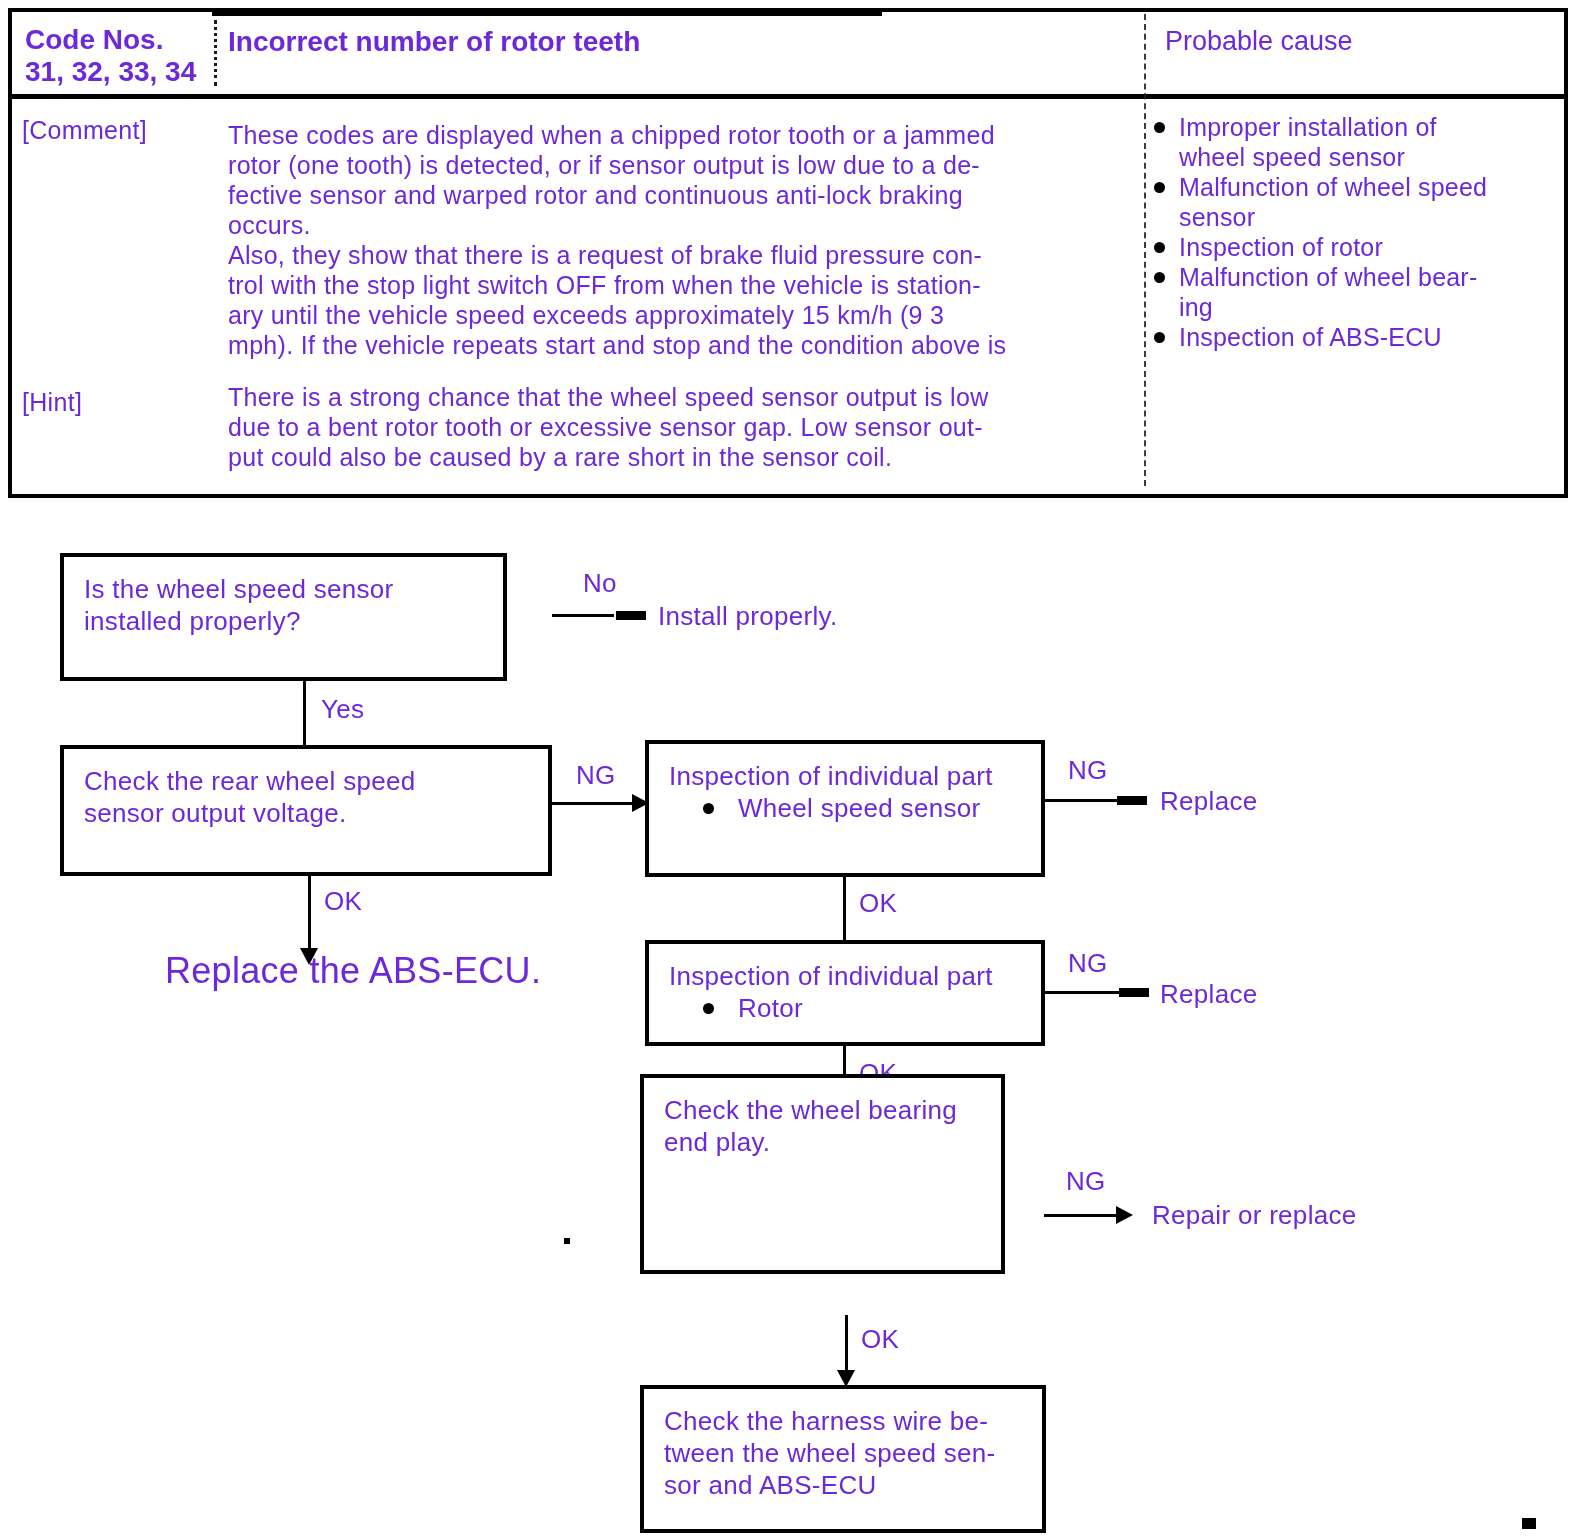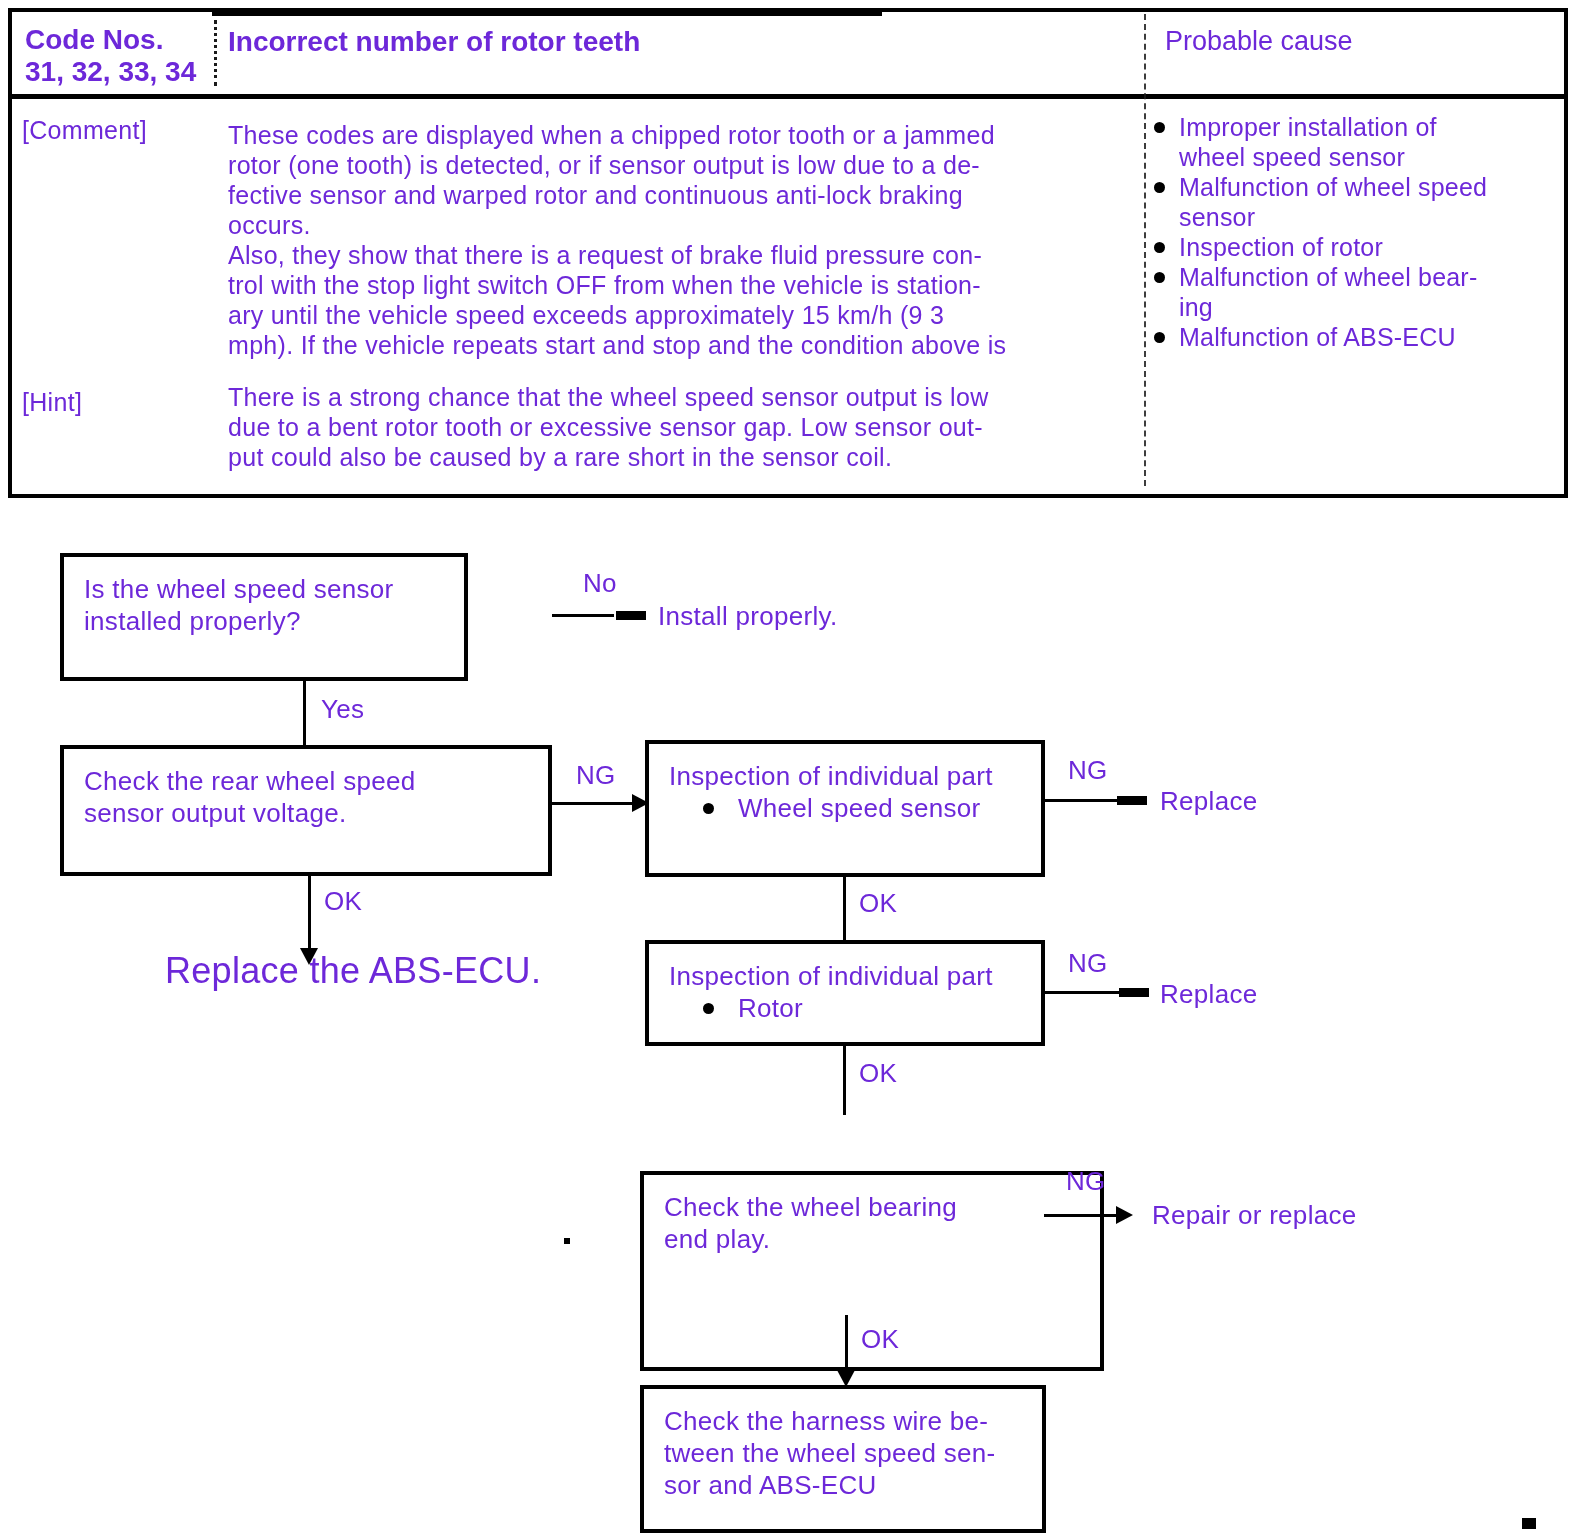--- a/index.html
+++ b/index.html
@@ -92,26 +92,26 @@
           <span class="cdot"></span>
           <span class="cause-text">Inspection of rotor</span>
         </li>
       <li>
           <span class="cdot"></span>
           <span class="cause-text">Malfunction of wheel bear-
 ing</span>
         </li>
       <li>
           <span class="cdot"></span>
-          <span class="cause-text">Malfunction of ABS-ECU</span>
+          <span class="cause-text">Inspection of ABS-ECU</span>
         </li>
     </ul>
   </div>
 
-  <div class="fbox" style="left:60px; top:553px; width:408px; height:128px;">
+  <div class="fbox" style="left:60px; top:553px; width:447px; height:128px;">
     <div>Is the wheel speed sensor</div>
     <div>installed properly?</div>
   </div>
   <div class="hline" style="left:552px; top:614px; width:62px;"></div>
   <div class="dash" style="left:616px; top:611px; width:30px;"></div>
   <div class="flbl" style="left:583px; top:568px;">No</div>
   <div class="flbl" style="left:658px; top:601px;">Install properly.</div>
 
   <div class="vline" style="left:303px; top:681px; height:64px;"></div>
   <div class="flbl" style="left:321px; top:694px;">Yes</div>
@@ -152,21 +152,21 @@
     </div>
   </div>
   <div class="hline" style="left:1045px; top:991px; width:74px;"></div>
   <div class="dash" style="left:1119px; top:988px; width:30px;"></div>
   <div class="flbl" style="left:1068px; top:948px;">NG</div>
   <div class="flbl" style="left:1160px; top:979px;">Replace</div>
 
   <div class="vline" style="left:843px; top:1046px; height:69px;"></div>
   <div class="flbl" style="left:859px; top:1058px;">OK</div>
 
-  <div class="fbox" style="left:640px; top:1171px; width:464px; height:200px;">
+  <div class="fbox" style="left:640px; top:1074px; width:365px; height:200px;">
     <div>Check the wheel bearing</div>
     <div>end play.</div>
   </div>
   <div class="hline" style="left:1044px; top:1214px; width:74px;"></div>
   <div class="tri-r" style="left:1116px; top:1206px;"></div>
   <div class="flbl" style="left:1066px; top:1166px;">NG</div>
   <div class="flbl" style="left:1152px; top:1200px;">Repair or replace</div>
 
   <div class="vline" style="left:845px; top:1315px; height:60px;"></div>
   <div class="tri-d" style="left:837px; top:1370px;"></div>

